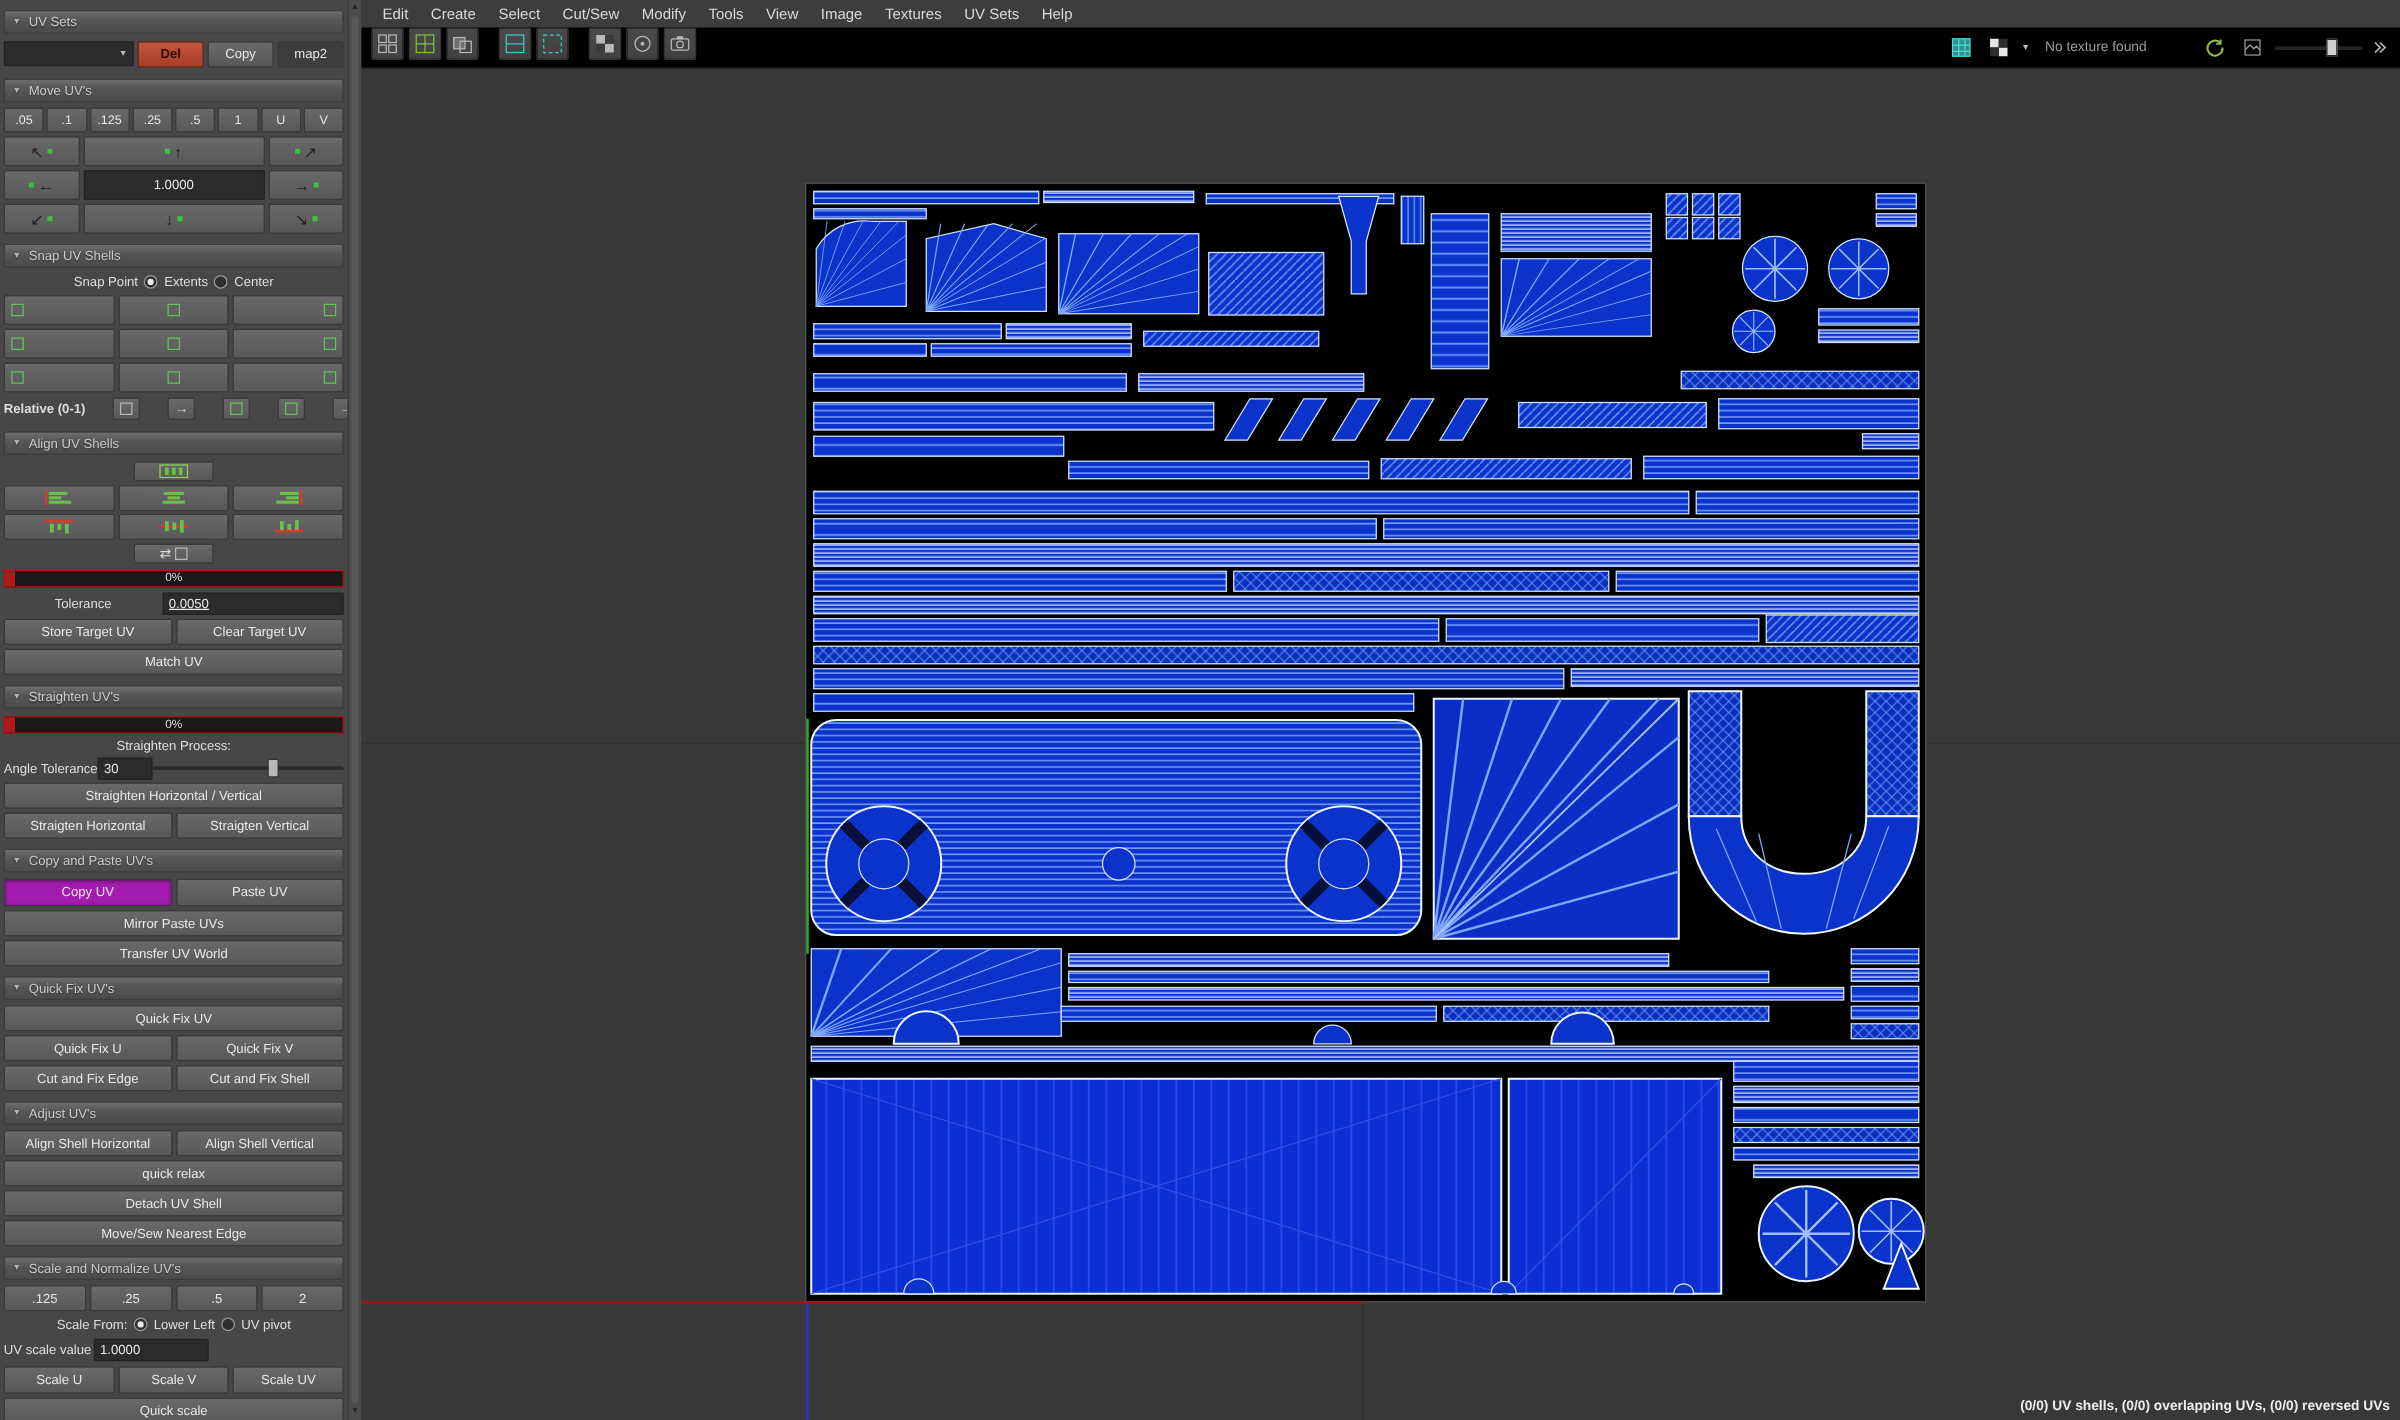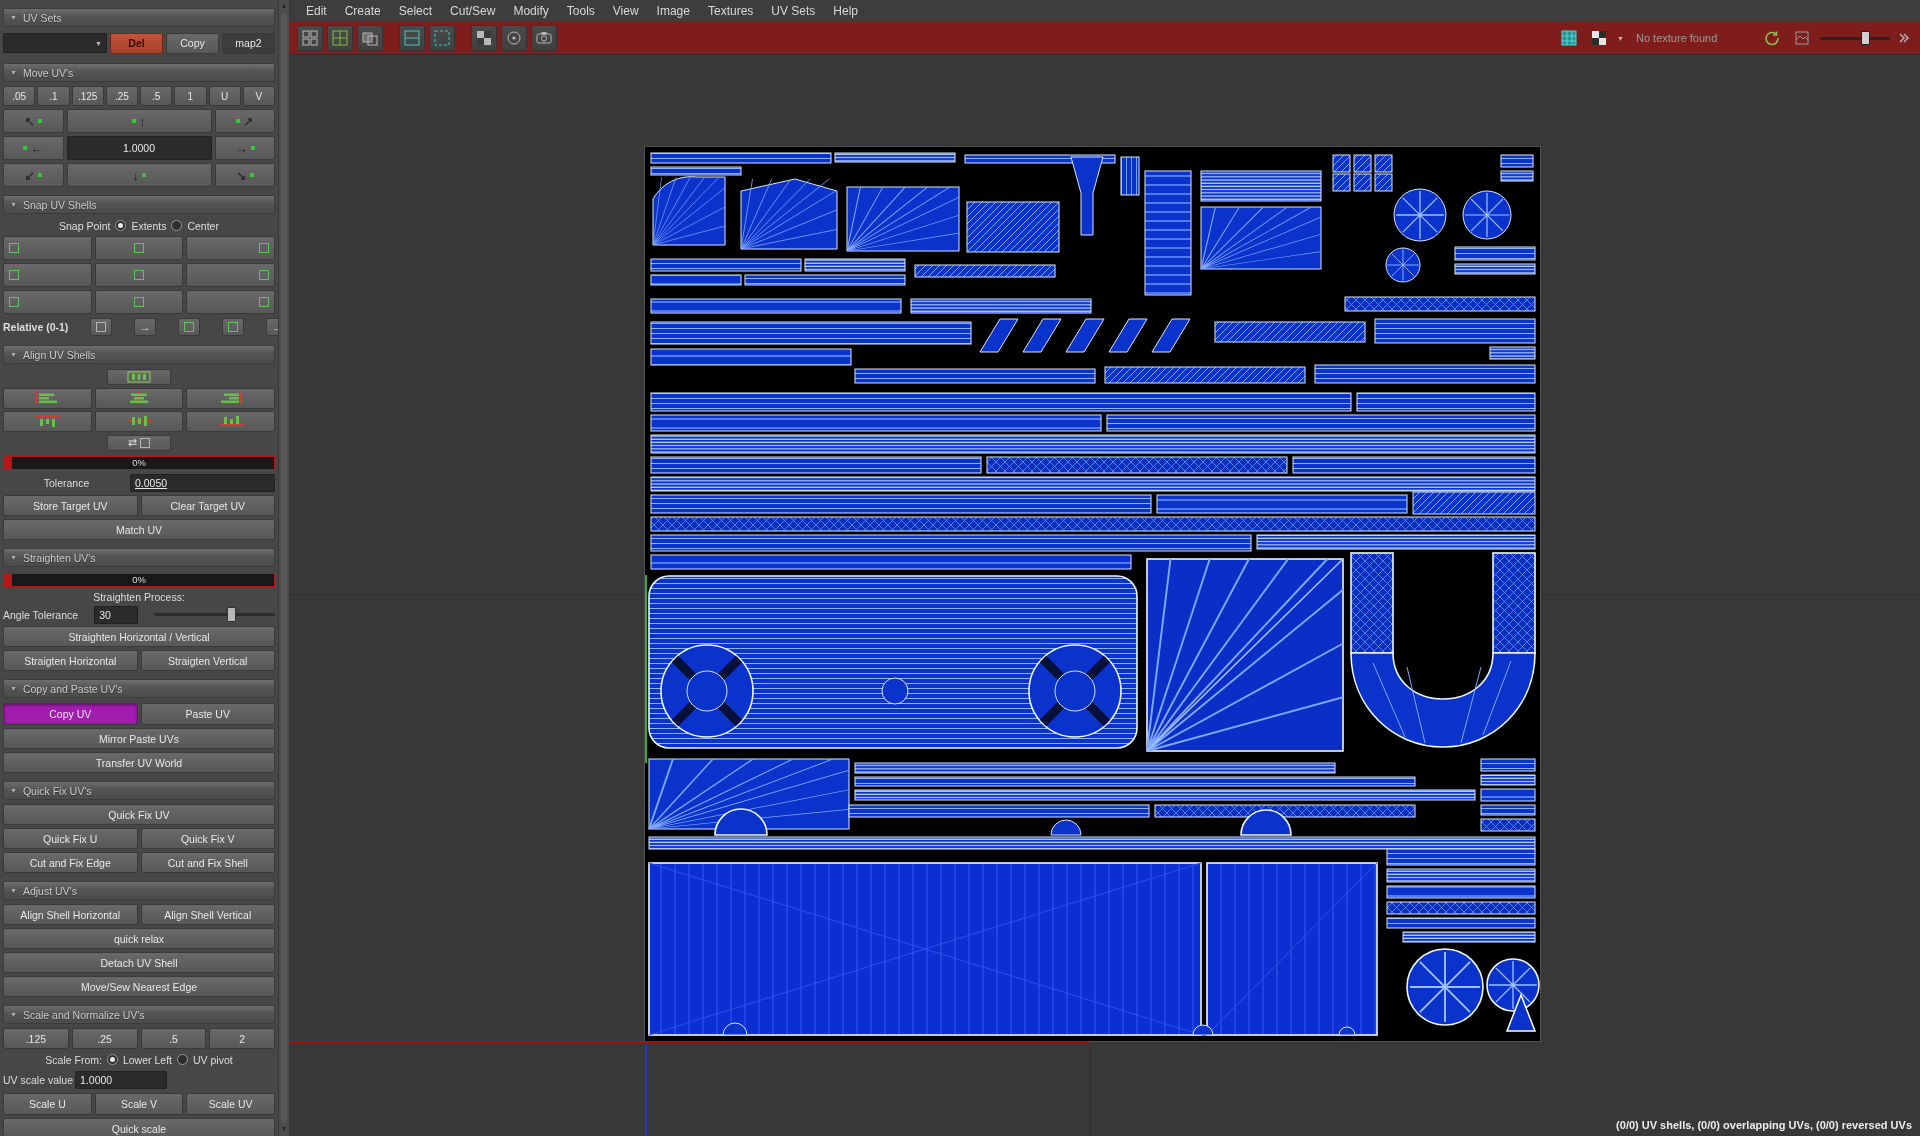--- a/index.html
+++ b/index.html
@@ -51,22 +51,22 @@
   
   #vsb{position:absolute;left:278px;top:0;width:11px;height:1136px;background:#4c4c4c;
        border-left:1px solid #3a3a3a;box-sizing:border-box;z-index:20}
   #vsb .sba{position:absolute;left:0;width:100%;text-align:center;font-size:7px;color:#262626;line-height:10px}
   #vsb .sbt{position:absolute;left:2px;right:2px;top:13px;bottom:13px;background:#575757;border-radius:3px}
 
   
   #main{position:absolute;left:289px;top:0;right:0;bottom:0;background:#383838}
   #menubar{height:22px;background:#3d3d3d;display:flex;align-items:center;padding-left:8px}
   .mitem{padding:0 9px;font-size:12px;color:#d8d8d8}
-  #toolbar{height:32px;background:#7f1d1d;border-bottom:1px solid #2d2d2d;display:flex;
-           align-items:center;padding:0 8px;gap:4px}
+  #toolbar{height:32px;background:#000000;border-bottom:1px solid #2d2d2d;display:flex;
+           padding:0 8px;gap:4px}
   .tbtn{width:24px;height:24px;display:flex;align-items:center;justify-content:center;border-radius:2px;
         background:linear-gradient(#4a4a4a,#404040);border:1px solid #333}
   .tbtn.flat{background:none;border:none}
   .tsep{width:8px}
   #tright{margin-left:auto;display:flex;align-items:center;gap:6px}
   #notex{color:#9a9a9a;font-size:11px;padding:0 6px;min-width:112px}
   .caret{font-size:7px;color:#bbb}
   .hslider{width:70px;height:14px;position:relative;display:flex;align-items:center}
   .hslider .track{width:100%;height:3px;background:#242424;border-radius:2px}
   .hslider .handle{position:absolute;left:58%;width:7px;height:12px;background:#cfcfcf;border:1px solid #222}
@@ -312,21 +312,21 @@
     <span class="tri">▼</span>
     <span>Straighten UV's</span>
   </div>
   <div class="prog">
     <div class="fill"></div>
     <div class="plabel">0%</div>
   </div>
   <div class="row center" style="height:12px">
     <span class="lbl">Straighten Process:</span>
   </div>
-  <div class="row" style="height:17px;gap:16px">
+  <div class="row" style="height:17px;gap:0">
     <span class="lbl">Angle Tolerance</span>
     <input class="field" style="width: 44px; flex: 0 0 auto;" value="30">
     <div class="slider">
       <div class="track"></div>
       <div class="handle"></div>
     </div>
   </div>
   <div class="row">
     <div class="btn">Straighten Horizontal / Vertical</div>
   </div>

